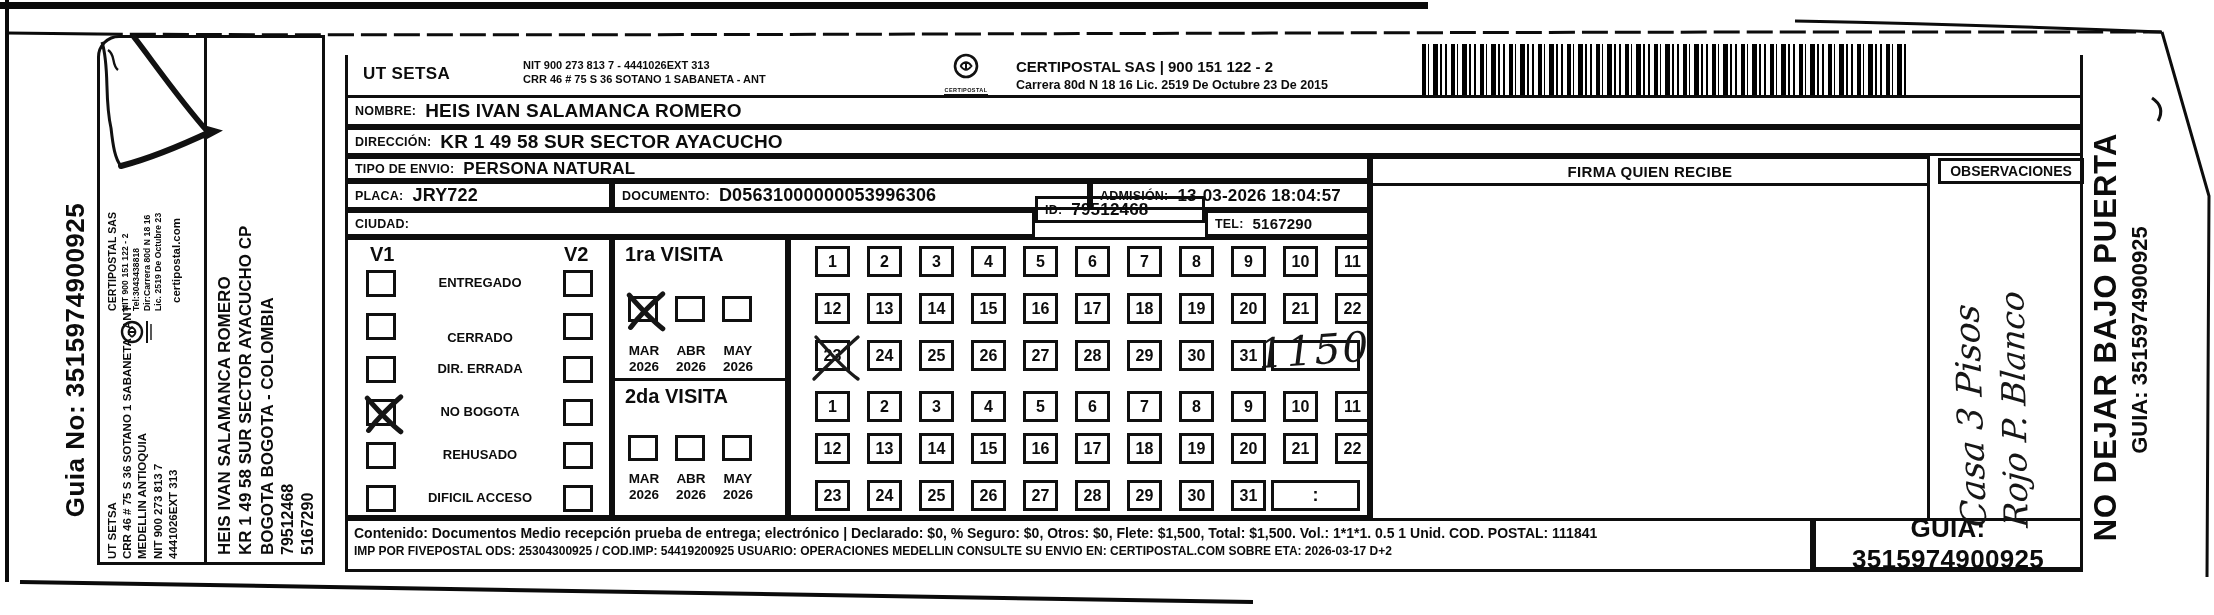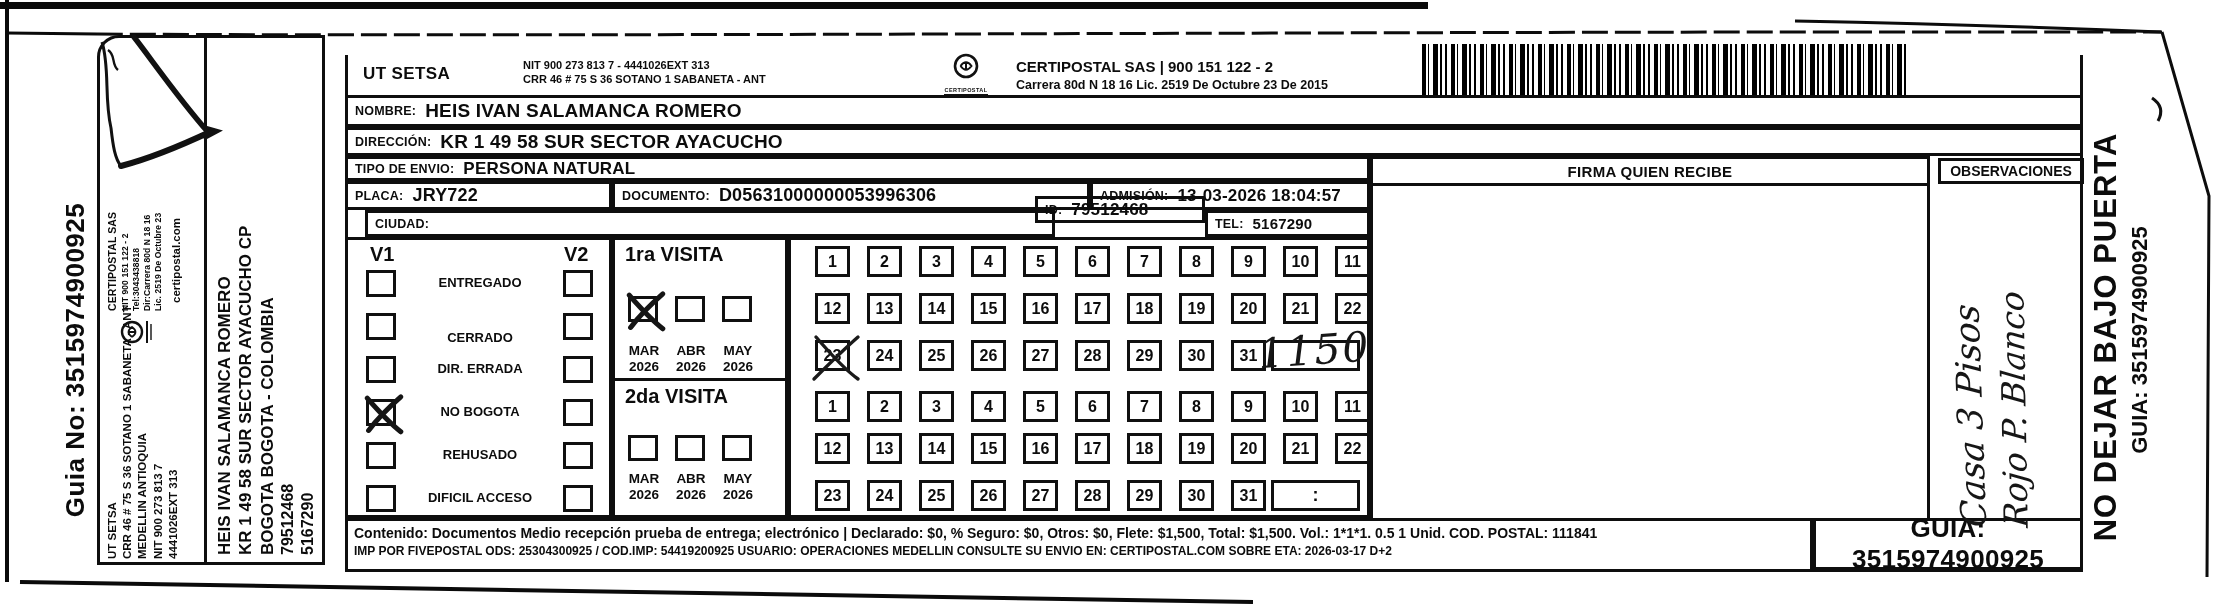--- a/index.html
+++ b/index.html
@@ -117,21 +117,21 @@
   </div>
   <div class="abs bdr row" style="left:612px;top:181px;width:478px;height:29px;">
     <span class="lb">DOCUMENTO:</span>
     <span class="val" style="font-size:18px;">D05631000000053996306</span>
   </div>
   <div class="abs bdr row" style="left:1090px;top:181px;width:280px;height:29px;">
     <span class="lb">ADMISIÓN:</span>
     <span class="val" style="font-size:17px;">13-03-2026 18:04:57</span>
   </div>
 
-  <div class="abs bdr row" style="left:365px;top:210px;width:690px;height:27px;">
+  <div class="abs bdr row" style="left:345px;top:210px;width:690px;height:27px;">
     <span class="lb">CIUDAD:</span>
   </div>
   <div class="abs bdr row" style="left:1035px;top:196px;width:170px;height:27px;">
     <span class="lb">ID:</span>
     <span class="val" style="font-size:17px;">79512468</span>
   </div>
   <div class="abs bdr row" style="left:1205px;top:210px;width:165px;height:27px;">
     <span class="lb">TEL:</span>
     <span class="val" style="font-size:15px;">5167290</span>
   </div>

